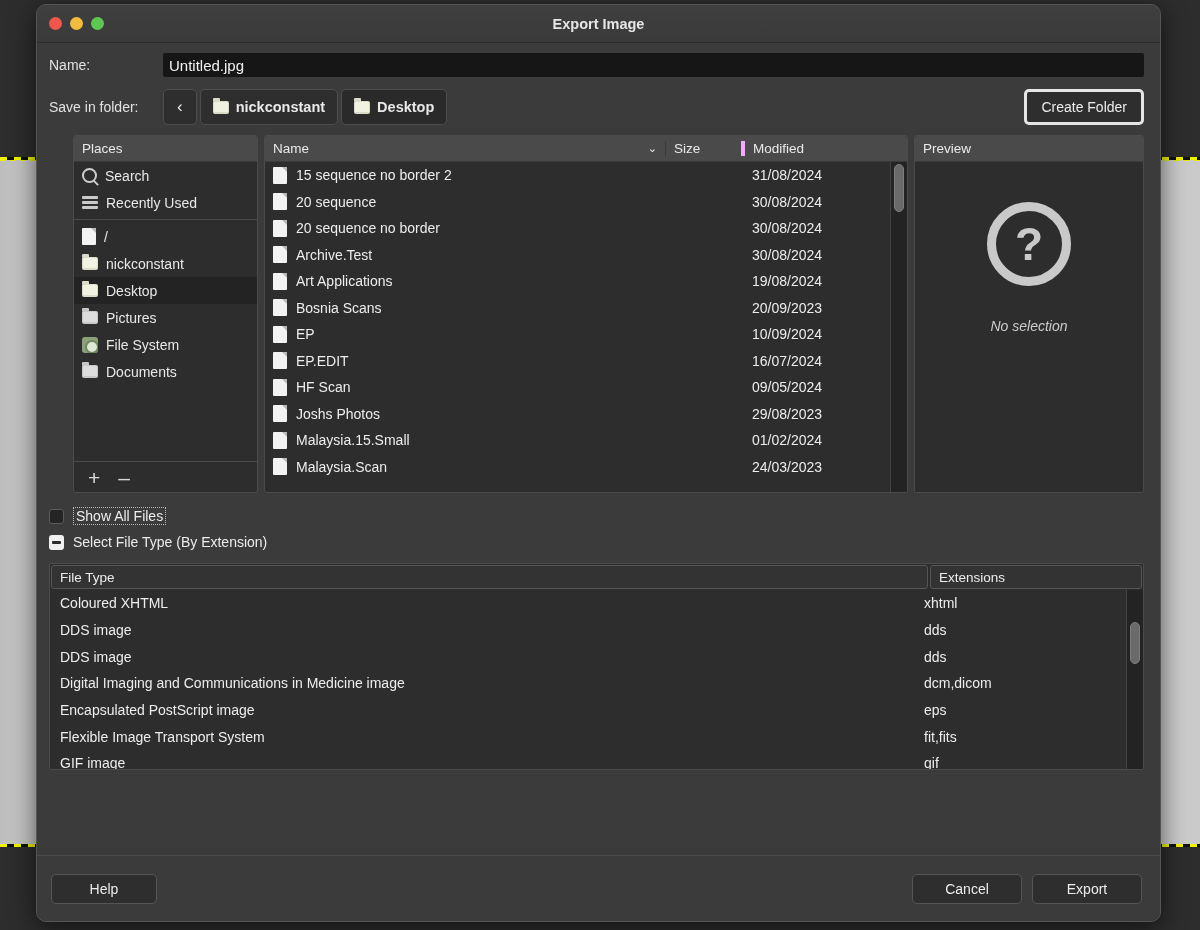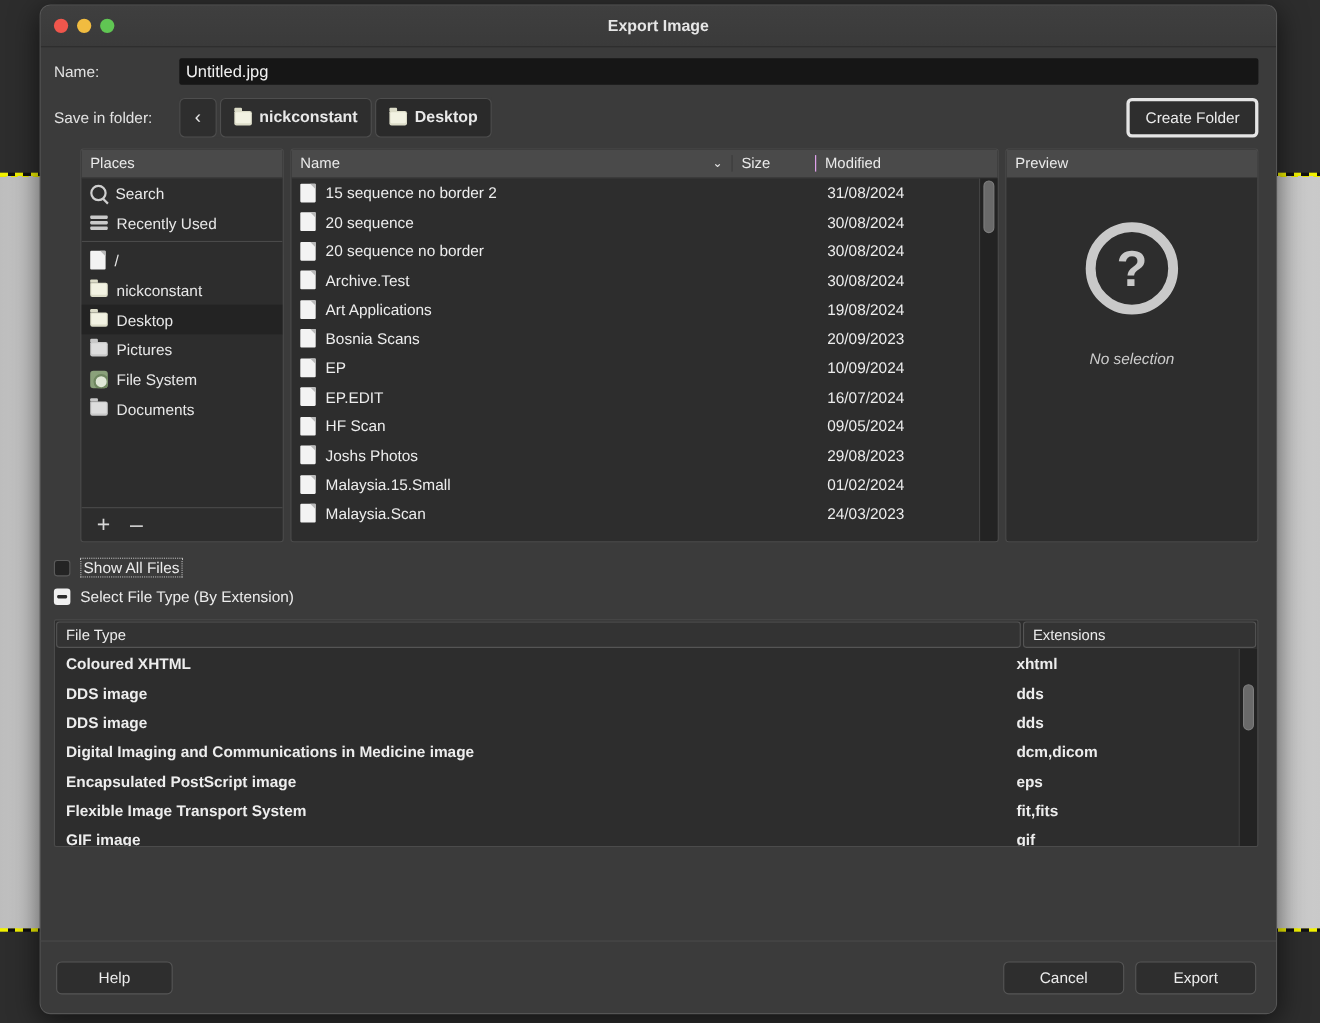--- a/index.html
+++ b/index.html
@@ -210,21 +210,21 @@
     content: ""; position: absolute; left: 3px; top: 3px;
     width: 10px; height: 10px; border-radius: 50%;
     background: #dfe7d6; border: 2px solid #6f8760;
   }
 
   
   #filelist { flex: 1; min-width: 0; }
   #filelist .pane-head { padding: 0; }
   .col-name { flex: 1; display: flex; align-items: center; padding: 0 8px; min-width: 0; }
   .col-size { width: 76px; border-left: 1px solid #3a3a3a; padding: 0 8px; display: flex; align-items: center; text-align: center; }
-  .col-mod  { width: 166px; border-left: 1px solid #f0abfc; padding: 0 8px; display: flex; align-items: flex-end; }
+  .col-mod  { width: 166px; border-left: 4px solid #f0abfc; padding: 0 8px; display: flex; align-items: flex-end; }
   .sort-caret { margin-left: auto; color: #e8e8e8; font-size: 11px; }
   #filelist-body { flex: 1; display: flex; overflow: hidden; }
   #filerows { flex: 1; min-width: 0; }
   .file-row {
     display: flex; align-items: center;
     height: 26.5px;
     font-size: 14px; color: #ededed;
     cursor: default;
   }
   .file-row .fname { flex: 1; display: flex; align-items: center; gap: 9px; padding: 0 8px; min-width: 0; }
@@ -298,21 +298,21 @@
     border: 1px solid #555;
     border-radius: 3px;
     display: flex; align-items: center;
     padding: 0 8px;
     font-size: 13.5px; color: #ececec;
     margin: 1px;
   }
   .fth.type { flex: 1; }
   .fth.ext { width: 212px; }
   #ft-body { flex: 1; display: flex; overflow: hidden; }
-  #ft-rows { flex: 1; min-width: 0; font-weight: bold; }
+  #ft-rows { flex: 1; min-width: 0; }
   .ft-row {
     display: flex; align-items: center;
     height: 26.7px;
     font-size: 14px; color: #ededed;
     cursor: default;
   }
   .ft-row .fttype { flex: 1; padding: 0 10px; min-width: 0; }
   .ft-row .ftext  { width: 212px; padding: 0 10px; }
 
   

